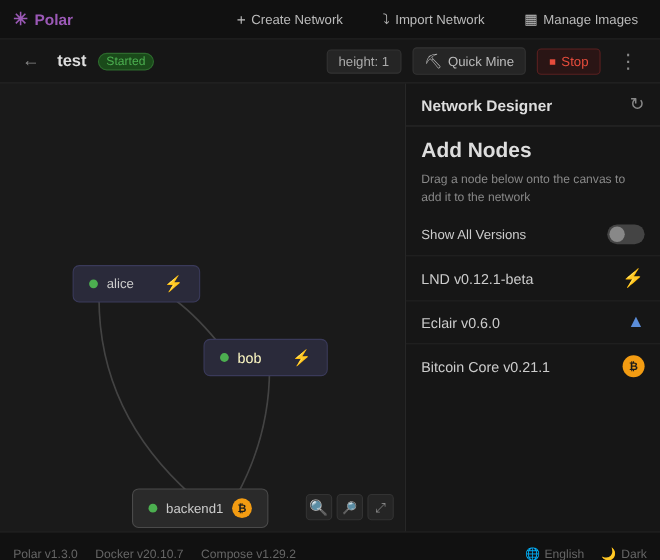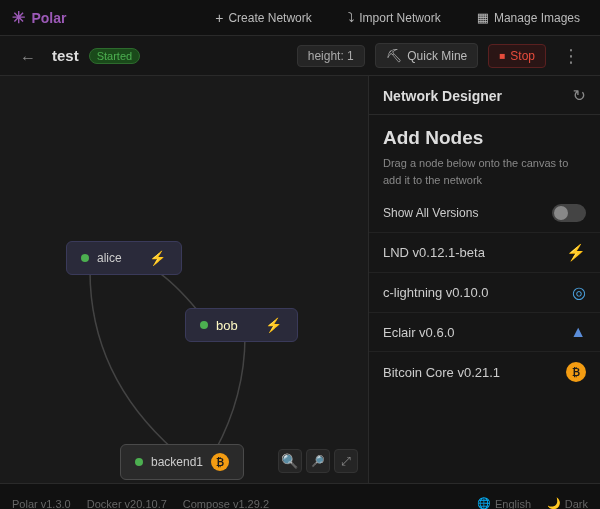--- a/index.html
+++ b/index.html
@@ -458,24 +458,20 @@
       </div>
     </div>
 
     <div>
 
       <div class="node-list-item">
         <span class="node-list-item-label">LND v0.12.1-beta</span>
         <span class="node-list-icon-lightning">⚡</span>
       </div>
 
-      <div class="node-list-item">
-        <span class="node-list-item-label">c-lightning v0.10.0</span>
-        <span class="node-list-icon-clightning" style="color:#4a9eda;font-size:16px;">◎</span>
-      </div>
 
       <div class="node-list-item">
         <span class="node-list-item-label">Eclair v0.6.0</span>
         <span class="node-list-icon-eclair" style="color:#5b8dd9;font-size:16px;">▲</span>
       </div>
 
       <div class="node-list-item">
         <span class="node-list-item-label">Bitcoin Core v0.21.1</span>
         <span class="node-list-icon-btc">₿</span>
       </div>

